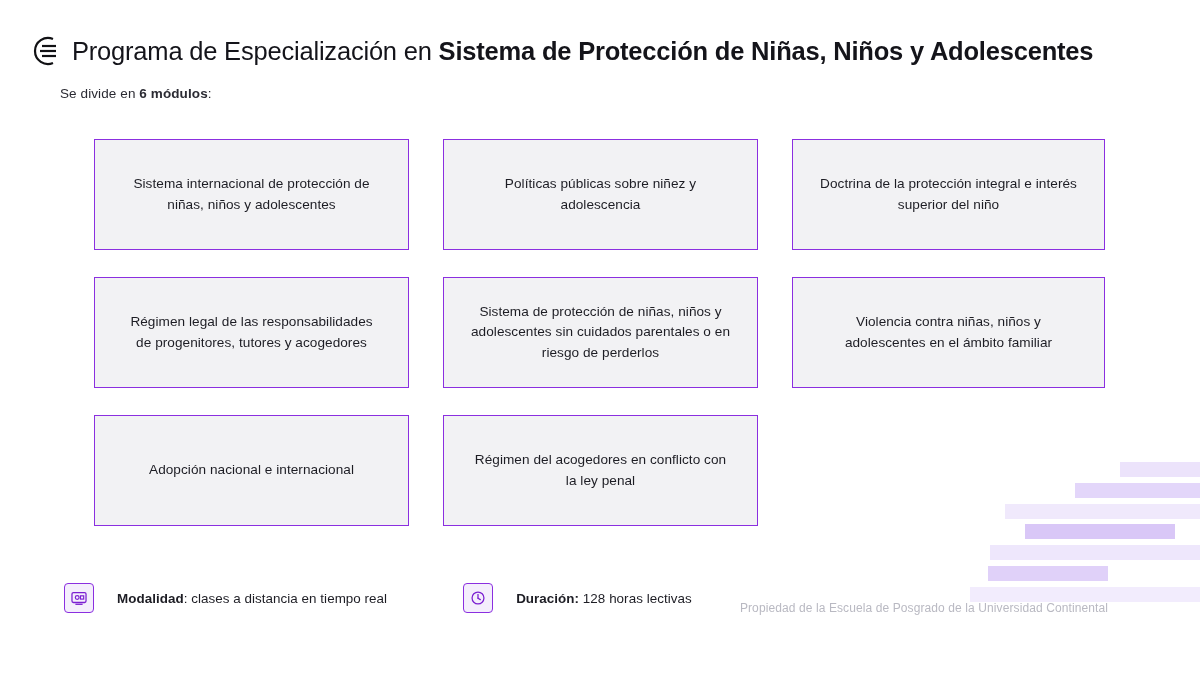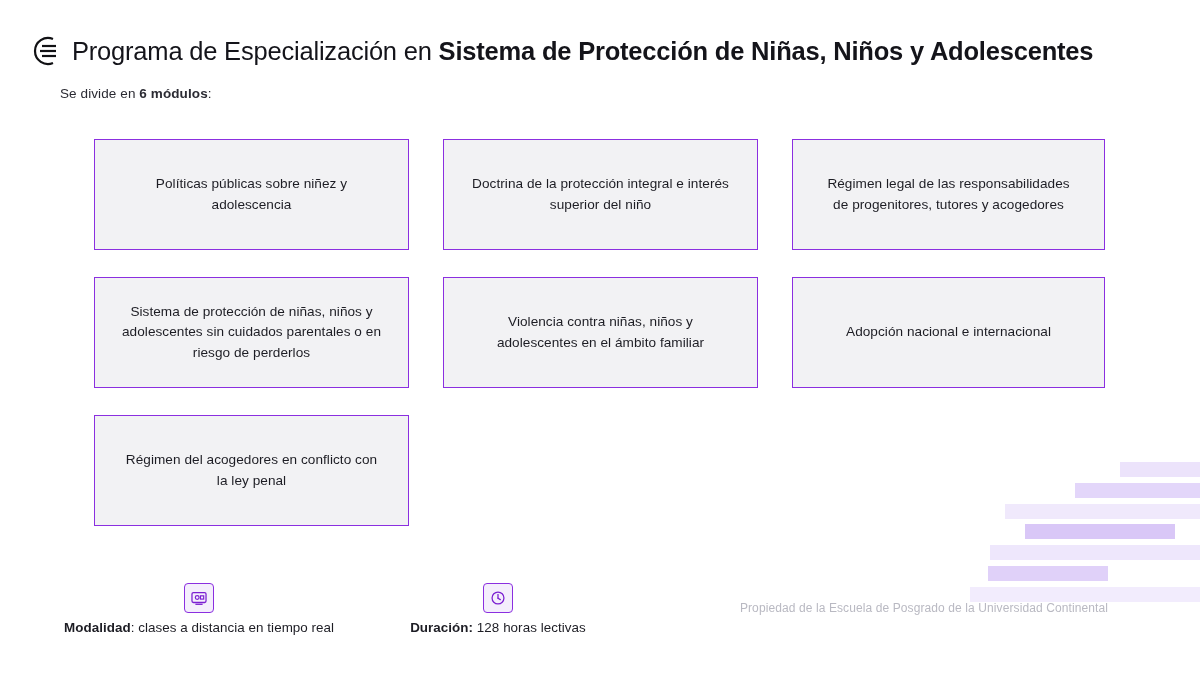--- a/index.html
+++ b/index.html
@@ -80,22 +80,21 @@
   .meta {
     position: absolute;
     left: 64px; top: 583px;
     display: flex;
     align-items: center;
     gap: 0;
   }
   .meta-item {
     display: flex;
     align-items: center;
-    gap: 7px;
-    flex-direction: column;
+    gap: 23px;
   }
   .meta-item.second { margin-left: 56px; padding-left: 20px; }
   .meta-icon {
     width: 30px; height: 30px;
     border: 1.4px solid #8b2fe0;
     border-radius: 4px;
     background: #f4eefc;
     display: flex; align-items: center; justify-content: center;
     color: #7b1fd1;
     flex: 0 0 auto;
@@ -145,20 +144,23 @@
       <span class="light">Programa de Especialización en </span><span class="bold">Sistema de Protección de Niñas, Niños y Adolescentes</span>
     </h1>
   </div>
 
   <div class="subtitle">
     <span>Se divide en </span><b>6 módulos</b><span>:</span>
   </div>
 
   <div class="grid">
     <div class="card">
+        <div class="card-text">Sistema internacional de protección de niñas, niños y adolescentes</div>
+      </div>
+    <div class="card">
         <div class="card-text">Políticas públicas sobre niñez y adolescencia</div>
       </div>
     <div class="card">
         <div class="card-text">Doctrina de la protección integral e interés superior del niño</div>
       </div>
 
     <div class="card">
         <div class="card-text">Régimen legal de las responsabilidades de progenitores, tutores y acogedores</div>
       </div>
     <div class="card">

